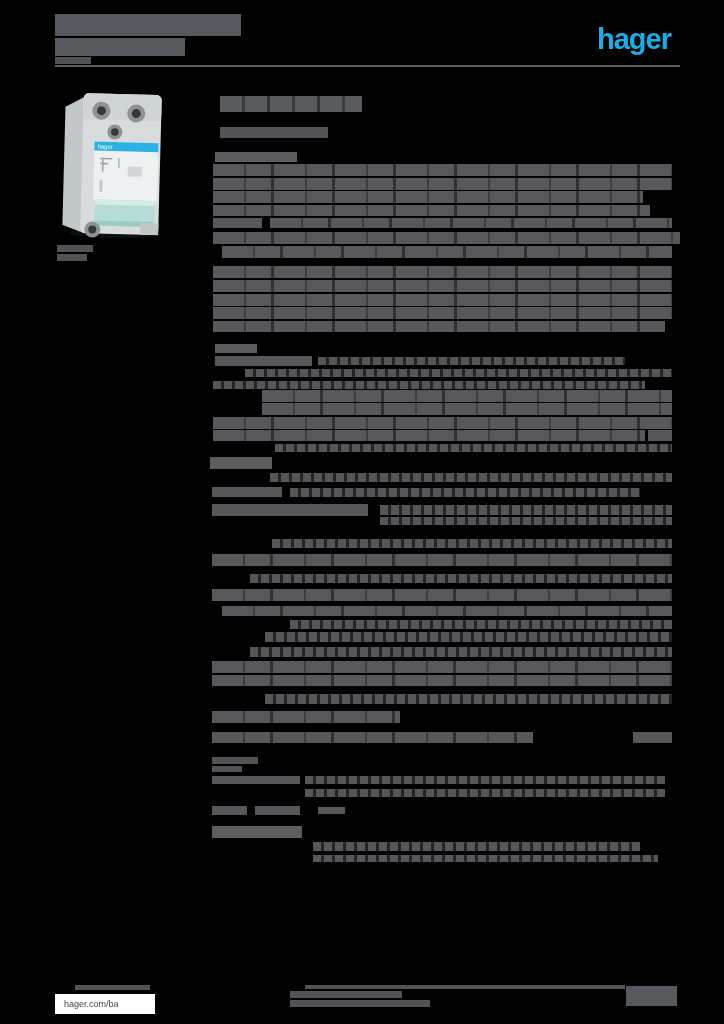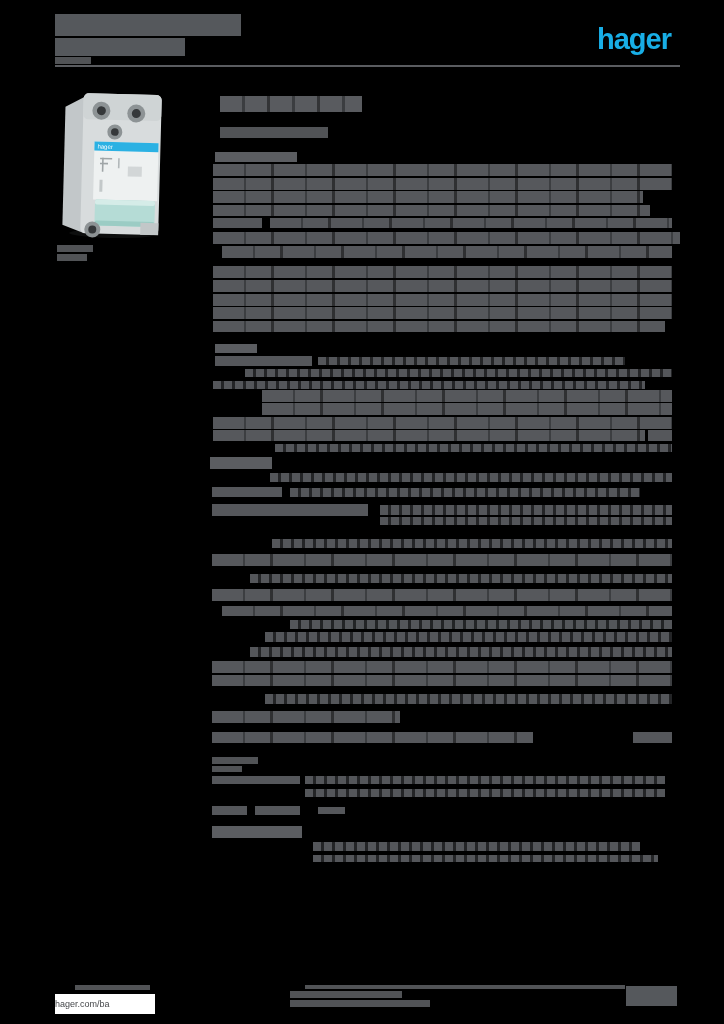--- a/index.html
+++ b/index.html
@@ -29,21 +29,21 @@
     text-align:right;
   }
   .header-rule{position:absolute;left:55px;top:65px;width:625px;height:2px;background:#5a5c60;}
   
   .photo{position:absolute;left:56px;top:88px;width:114px;height:152px;margin:0;}
   
   .site-box{
     position:absolute;left:55px;top:994px;width:100px;height:20px;
     background:var(--footer-box,#fff);
     color:#45474a;font-size:9px;line-height:20px;
-    padding-left:0;box-sizing:border-box;
+    padding-left:9px;box-sizing:border-box;
     white-space:nowrap;overflow:hidden;
   }
 </style>
 </head>
 <body>
 
 <div class="page">
 
   <div class="logo">hager</div>
   <div class="header-rule"></div>

